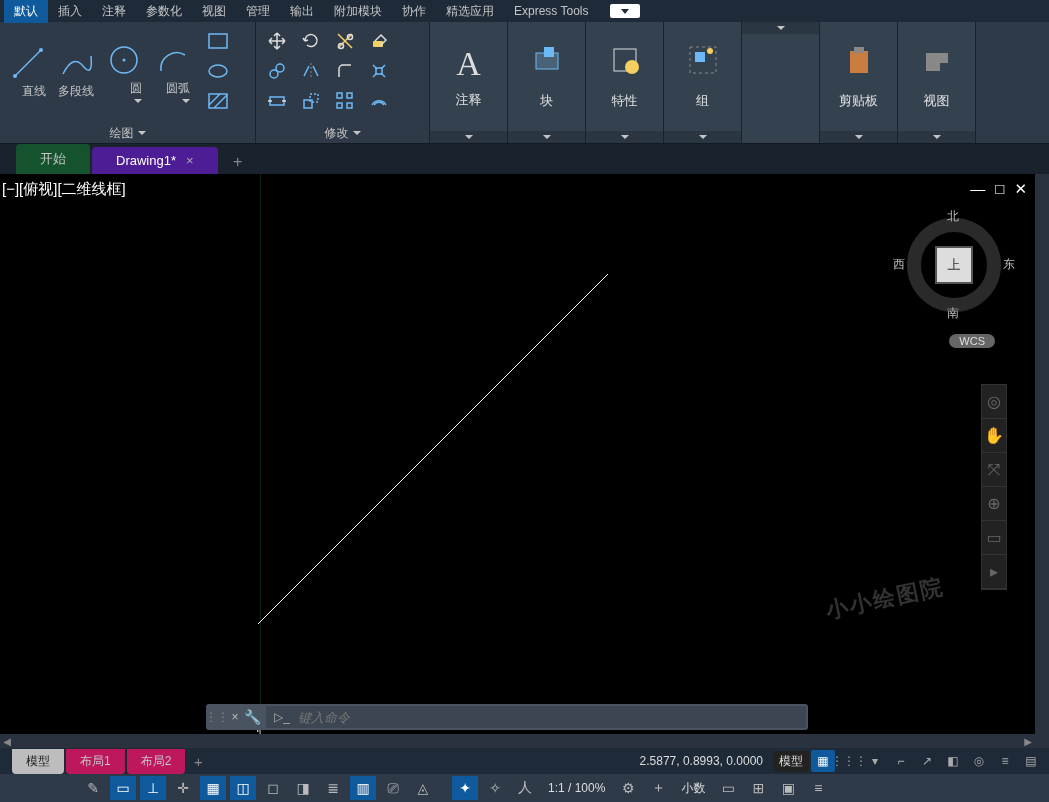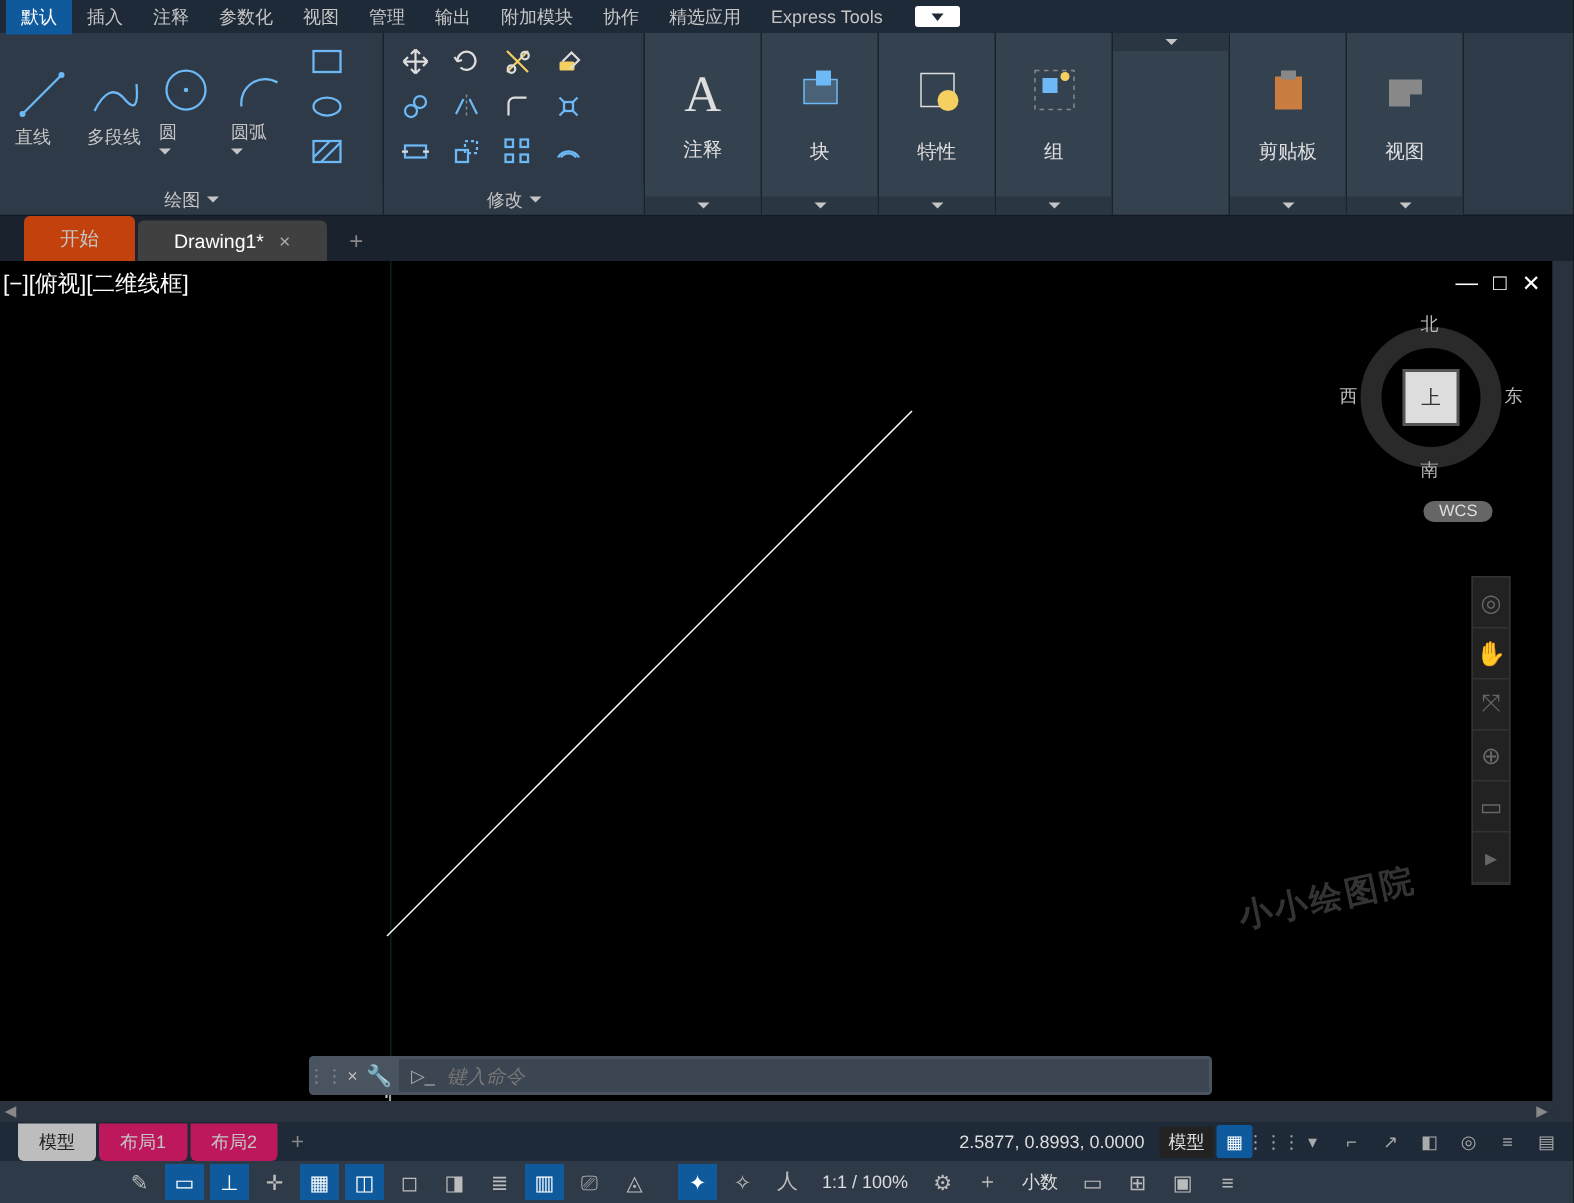--- a/index.html
+++ b/index.html
@@ -10,35 +10,35 @@
 .menubar-item { padding: 3px 10px; cursor: pointer; font-size: 12px; }
 .menubar-item.active { background: #0e5a9c; color: #fff; }
 .menubar-logo { width: 30px; height: 14px; background: #fff; margin-left: 12px; display: flex; justify-content: center; align-items: center; border-radius: 2px; }
 .menubar-logo::after { content:""; border-left: 4px solid transparent; border-right:4px solid transparent; border-top:5px solid #1e2a38; }
 
 
 .ribbon { background: #2f3a48; height: 122px; display: flex; border-bottom: 1px solid #131a24; }
 .ribbon-panel { border-right: 1px solid #1a222e; display: flex; flex-direction: column; }
 .ribbon-body { flex: 1; display: flex; align-items: center; padding: 4px 6px; gap: 4px; }
 .ribbon-footer { height: 20px; display: flex; align-items: center; justify-content: center; font-size: 12px; background: #2f3a48; color: #c5c5c5; gap:4px;font-family:Liberation Mono, monospace; }
-.ribbon-col { display: flex; flex-direction: column; align-items: flex-start; gap: 2px; padding: 0 4px; }
+.ribbon-col { display: flex; flex-direction: column; align-items: flex-end; gap: 2px; padding: 0 4px; }
 .ribbon-col .icon-big { width: 36px; height: 36px; display: flex; align-items: center; justify-content: center; }
 .ribbon-col .lbl { font-size: 12px; color: #c5c5c5; white-space: nowrap; }
 .ribbon-grid { display: grid; grid-template-columns: repeat(3, 28px); grid-auto-rows: 26px; gap: 4px; align-items: center; justify-items: center; }
 .ribbon-dark { background: #34414f; }
 .ribbon-dark .ribbon-body { justify-content: center; }
 .ribbon-dark .icon-big { font-size: 28px; }
 .ribbon-dark-lbl { font-size: 13px; color: #e0e0e0; margin-top:4px; }
 .ribbon-dark-footer { height: 12px; display: flex; justify-content: center; align-items: center; background: #2b3643; }
 .drop-arrow { width: 0; height: 0; border-left: 4px solid transparent; border-right: 4px solid transparent; border-top: 4px solid #c5c5c5; }
 
 
 .tabs { background: #1a222e; height: 30px; display: flex; align-items: flex-end; padding-left: 16px; gap: 2px; }
-.tab { padding: 6px 24px; background: #c2410c; color: #c5c5c5; font-size: 13px; border-radius: 4px 4px 0 0; display: flex; align-items:center; gap:10px; }
-.tab.active { background: #404040; color: #fff; }
+.tab { padding: 6px 24px; background: #14532d; color: #c5c5c5; font-size: 13px; border-radius: 4px 4px 0 0; display: flex; align-items:center; gap:10px; }
+.tab.active { background: #4c1d95; color: #fff; }
 .tab-add { width: 24px; height: 24px; display: flex; align-items: center; justify-content: center; color: #888; font-size: 16px; cursor:pointer; margin-left:6px; }
 .tab-close { color: #aaa; font-size: 13px; cursor:pointer; }
 
 
 .canvas-wrap { position: absolute; top: 174px; left: 0; right: 14px; bottom: 68px; background: #000; }
 .canvas-wrap .vp-label { position: absolute; top: 6px; left: 2px; color: #fff; font-size: 15px; }
 .canvas-wrap .win-controls { position: absolute; top: 6px; right: 8px; color: #fff; font-size: 15px; display: flex; gap: 10px; }
 .line-drawn { position: absolute; top: 100px; left: 258px; width: 420px; height: 420px; }
 .line-drawn svg { width: 100%; height: 100%; }
 .ucs-icon { position: absolute; left: 250px; top: 540px; }

